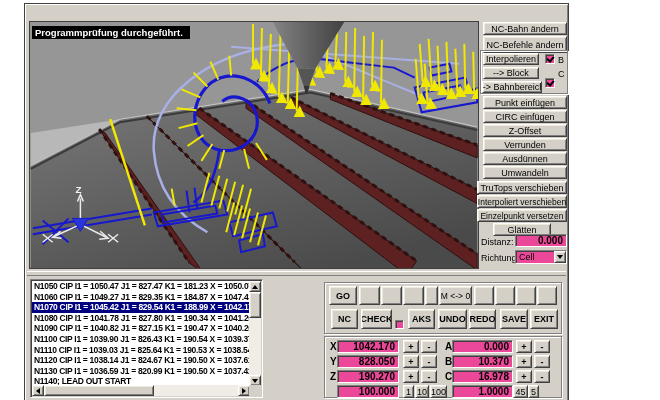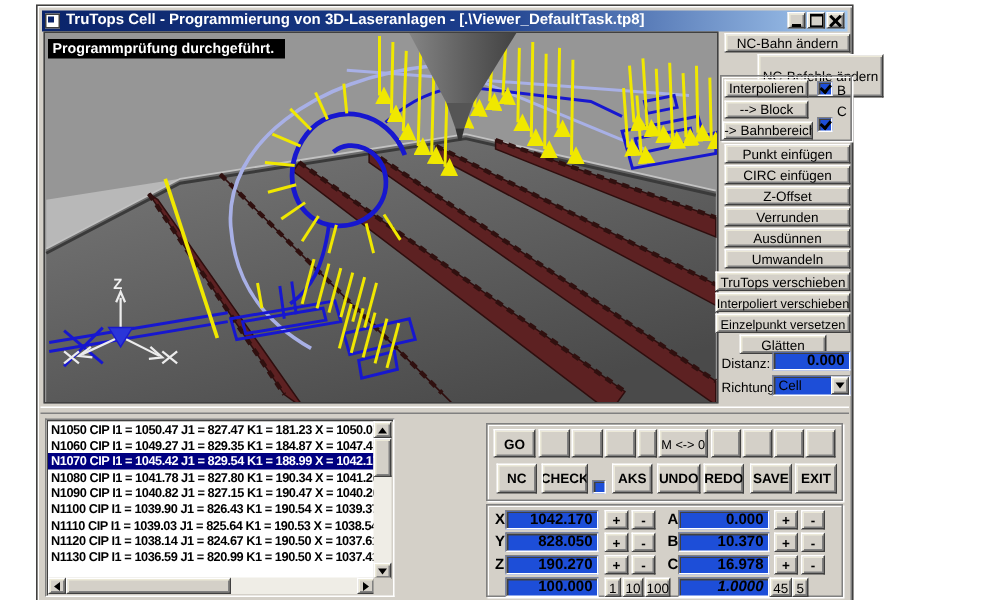--- a/index.html
+++ b/index.html
@@ -7,21 +7,21 @@
   #canvas{position:relative;width:660px;height:400px;background:#ffffff;overflow:hidden;
           font-family:"Liberation Sans", sans-serif;-webkit-font-smoothing:none;}
   .abs{position:absolute;}
   
   .win{background:#d4d0c8;border:1px solid #404040;
        box-shadow:inset 1px 1px 0 #ffffff, inset -1px -1px 0 #808080;}
   .btn3d{background:#d4d0c8;border:1px solid;border-color:#ffffff #404040 #404040 #ffffff;
          box-shadow:inset 1px 1px 0 #ece9d8, inset -1px -1px 0 #808080;
          display:flex;align-items:center;justify-content:center;
          font-size:9px;color:#000;cursor:default;overflow:hidden;white-space:nowrap;box-sizing:border-box;}
-  .sunk{background:#1d4ed8;border:1px solid;border-color:#808080 #ffffff #ffffff #808080;
+  .sunk{background:#ec4899;border:1px solid;border-color:#808080 #ffffff #ffffff #808080;
         box-shadow:inset 1px 1px 0 #404040;box-sizing:border-box;}
   .gbox{border:1px solid #808080;box-shadow:inset 1px 1px 0 #ffffff, 1px 1px 0 #ffffff;box-sizing:border-box;}
   .tbar{background:linear-gradient(90deg,#0a246a 0%,#1c3e8c 55%,#a6caf0 100%);
         display:flex;align-items:center;}
   .ttext{color:#ffffff;font-weight:bold;font-size:10px;white-space:nowrap;overflow:hidden;}
   .val{display:flex;align-items:center;justify-content:flex-end;
        font-weight:bold;font-size:10px;padding-right:3px;color:#000;}
   .lbl{font-size:9px;color:#000;}
   .blbl{font-size:10px;font-weight:bold;color:#000;}
   
@@ -46,35 +46,20 @@
   .g-x::before{transform:rotate(45deg);}
   .g-x::after{transform:rotate(-45deg);}
 </style>
 </head>
 <body>
 
 <div id="canvas">
 
   <div class="abs win" style="left:24px;top:3px;width:543px;height:397px;">
 
-    <div class="abs tbar" style="left:3px;top:3px;width:537px;height:14px;">
-      <div class="abs" style="left:2px;top:2px;width:10px;height:10px;background:#ffffff;border:1px solid #404040;box-sizing:border-box;">
-        <div style="width:4px;height:4px;background:#0a246a;margin:1px;"></div>
-      </div>
-      <div class="abs ttext" style="left:16px;top:1px;width:440px;">TruTops Cell - Programmierung von 3D-Laseranlagen - [.\Viewer_DefaultTask.tp8]</div>
-      <div class="abs btn3d" style="right:28px;top:1px;width:12px;height:11px;">
-          <span class="g-min"></span>
-        </div>
-      <div class="abs btn3d" style="right:15px;top:1px;width:12px;height:11px;">
-          <span class="g-max"></span>
-        </div>
-      <div class="abs btn3d" style="right:2px;top:1px;width:12px;height:11px;">
-          <span class="g-x"></span>
-        </div>
-    </div>
 
     <div class="abs" style="left:4px;top:17px;width:450px;height:248px;border:1px solid #404040;box-sizing:border-box;background:#969696;overflow:hidden;">
       <svg width="448" height="246" viewBox="0 0 450 248">
         <defs>
           <linearGradient id="tbl" x1="0" y1="0" x2="0.7" y2="1">
             <stop offset="0" stop-color="#7a7a7a"></stop>
               <stop offset="1" stop-color="#4a4a4a"></stop>
           </linearGradient>
           <linearGradient id="cone" x1="0" y1="0" x2="1" y2="0">
             <stop offset="0" stop-color="#848484"></stop>
@@ -214,21 +199,21 @@
         </g>
         <text x="45" y="172" font-size="10" font-weight="bold" fill="#f2f2f2" font-family="Liberation Sans, sans-serif">Z</text>
       </svg>
 
       
       <div class="abs" style="left:2px;top:4px;width:158px;height:13px;background:#000;color:#fff;font-size:9.5px;font-weight:bold;line-height:13px;padding-left:3px;box-sizing:border-box;white-space:nowrap;">Programmprüfung durchgeführt.</div>
     </div>
 
     <div class="abs" style="left:0;top:0;width:0;height:0;">
       <div class="abs btn3d" style="left:458px;top:18px;width:84px;height:13px;">NC-Bahn ändern</div>
-      <div class="abs btn3d" style="left:480px;top:32px;width:84px;height:29px;">NC-Befehle ändern</div>
+      <div class="abs btn3d" style="left:458px;top:32px;width:84px;height:17px;">NC-Befehle ändern</div>
 
       <div class="abs gbox" style="left:455px;top:46px;width:88px;height:44px;"></div>
       <div class="abs btn3d" style="left:458px;top:49px;width:56px;height:12px;">Interpolieren</div>
       <div class="abs btn3d" style="left:458px;top:63px;width:56px;height:12px;">--&gt; Block</div>
       <div class="abs btn3d" style="left:457px;top:77px;width:60px;height:12px;">--&gt; Bahnbereich</div>
       <div class="abs sunk chk on" style="left:520px;top:50px;width:10px;height:10px;"></div>
       <div class="abs lbl" style="left:533px;top:51px;">B</div>
       <div class="abs sunk chk on" style="left:520px;top:64px;width:10px;height:10px;"></div>
       <div class="abs lbl" style="left:533px;top:65px;">C</div>
 
@@ -261,20 +246,21 @@
       <div class="abs" style="left:1px;top:1px;width:218px;height:105px;background:#ffffff;overflow:hidden;">
         <div class="listrow">N1050 CIP I1 = 1050.47 J1 = 827.47 K1 = 181.23 X = 1050.07</div>
         <div class="listrow">N1060 CIP I1 = 1049.27 J1 = 829.35 K1 = 184.87 X = 1047.41</div>
         <div class="listrow sel">N1070 CIP I1 = 1045.42 J1 = 829.54 K1 = 188.99 X = 1042.17</div>
         <div class="listrow">N1080 CIP I1 = 1041.78 J1 = 827.80 K1 = 190.34 X = 1041.20</div>
         <div class="listrow">N1090 CIP I1 = 1040.82 J1 = 827.15 K1 = 190.47 X = 1040.26</div>
         <div class="listrow">N1100 CIP I1 = 1039.90 J1 = 826.43 K1 = 190.54 X = 1039.37</div>
         <div class="listrow">N1110 CIP I1 = 1039.03 J1 = 825.64 K1 = 190.53 X = 1038.54</div>
         <div class="listrow">N1120 CIP I1 = 1038.14 J1 = 824.67 K1 = 190.50 X = 1037.61</div>
         <div class="listrow">N1130 CIP I1 = 1036.59 J1 = 820.99 K1 = 190.50 X = 1037.41</div>
+        <div class="listrow">N1140; LEAD  OUT  START</div>
       </div>
 
       <div class="abs track" style="right:1px;top:1px;width:12px;height:105px;">
         <div class="abs btn3d" style="left:0;top:0;width:12px;height:11px;">
             <span class="tri-up"></span>
           </div>
         <div class="abs btn3d" style="left:0;top:11px;width:12px;height:26px;"></div>
         <div class="abs btn3d" style="left:0;bottom:0;width:12px;height:11px;">
             <span class="tri-down"></span>
           </div>
@@ -339,19 +325,19 @@
     <div class="abs btn3d" style="left:396px;top:366px;width:16px;height:13px;font-weight:bold;">-</div>
     <div class="abs blbl" style="left:420px;top:367px;">C</div>
     <div class="abs sunk val" style="left:427px;top:366px;width:61px;height:13px;">16.978</div>
     <div class="abs btn3d" style="left:491px;top:366px;width:16px;height:13px;font-weight:bold;">+</div>
     <div class="abs btn3d" style="left:509px;top:366px;width:16px;height:13px;font-weight:bold;">-</div>
 
     <div class="abs sunk val" style="left:312px;top:381px;width:62px;height:13px;">100.000</div>
     <div class="abs btn3d" style="left:378px;top:381px;width:11px;height:13px;">1</div>
     <div class="abs btn3d" style="left:390px;top:381px;width:14px;height:13px;">10</div>
     <div class="abs btn3d" style="left:405px;top:381px;width:17px;height:13px;">100</div>
-    <div class="abs sunk val" style="left:427px;top:381px;width:61px;height:13px;font-style:italic;">1.0000</div>
+    <div class="abs sunk val" style="left:427px;top:381px;width:61px;height:13px;">1.0000</div>
     <div class="abs btn3d" style="left:491px;top:381px;width:11px;height:13px;">1</div>
     <div class="abs btn3d" style="left:503px;top:381px;width:11px;height:13px;">5</div>
     <div class="abs btn3d" style="left:488px;top:381px;width:15px;height:13px;">45</div>
 
   </div>
 </div>
 
 </body></html>

